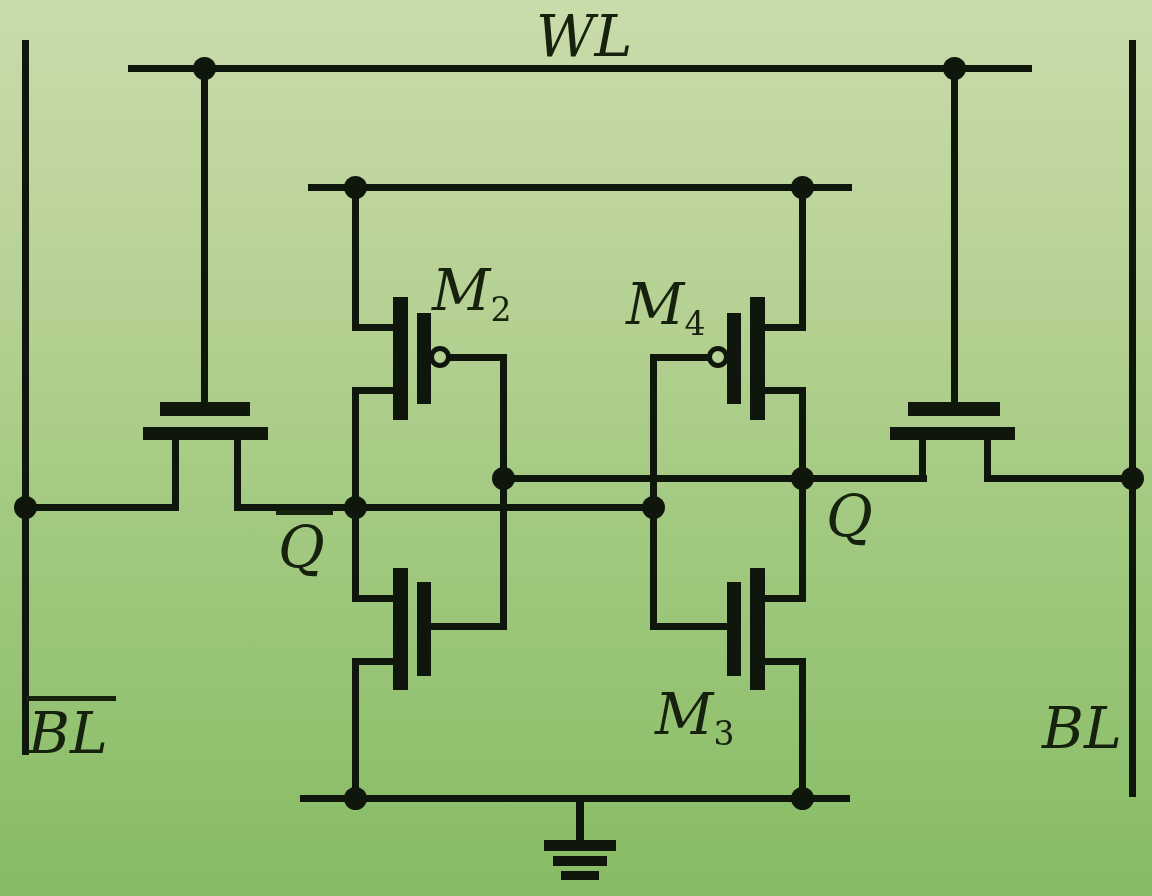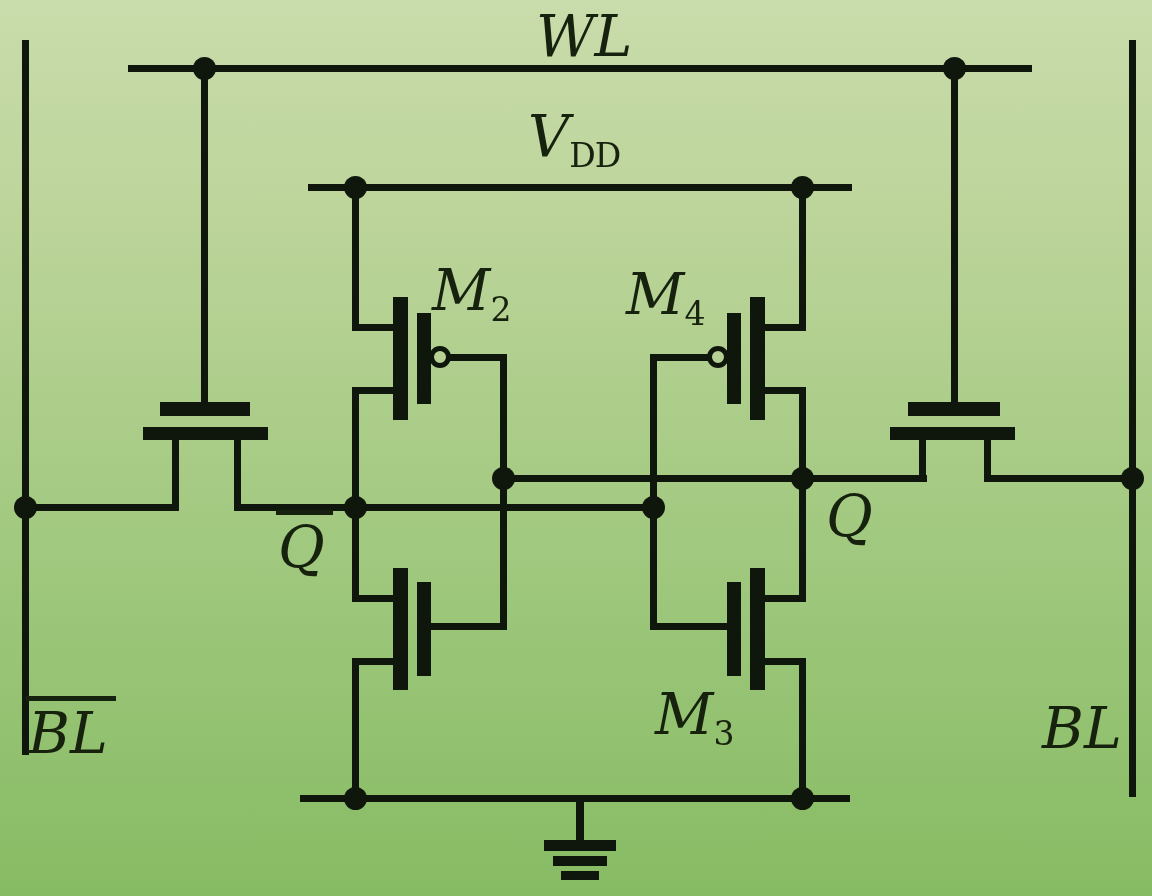--- a/index.html
+++ b/index.html
@@ -117,23 +117,22 @@
 
     <div>
       <div class="w" style="left:951px; top:68px; width:7px; height:337px;"></div>
       <div class="bar" style="left:908px; top:402px; width:92px; height:14px;"></div>
       <div class="bar" style="left:890px; top:427px; width:125px; height:13px;"></div>
       <div class="w" style="left:919px; top:437px; width:7px; height:45px;"></div>
       <div class="w" style="left:984px; top:437px; width:7px; height:45px;"></div>
     </div>
 
     <div class="lbl" style="left:536px; top:8px;"><span>WL</span></div>
-    <div class="lbl" style="left:528px; top:108px;"><span>V</span><sub>DD</sub></div>
     <div class="lbl" style="left:432px; top:262px;"><span>M</span><sub>2</sub></div>
-    <div class="lbl" style="left:626px; top:266px;text-align:right;"><span>M</span><sub>4</sub></div>
+    <div class="lbl" style="left:626px; top:276px;text-align:right;"><span>M</span><sub>4</sub></div>
     <div class="lbl" style="left:276px; top:510px;"><span class="ovl"><span>Q</span></span></div>
     <div class="lbl" style="left:826px; top:488px;"><span>Q</span></div>
     <div class="lbl" style="left:655px; top:686px;"><span>M</span><sub>3</sub></div>
     <div class="lbl" style="left:26px; top:696px;"><span class="ovl"><span>BL</span></span></div>
     <div class="lbl" style="left:1042px; top:700px;"><span>BL</span></div>
 
   </div>
 </div>
 
 </body></html>

